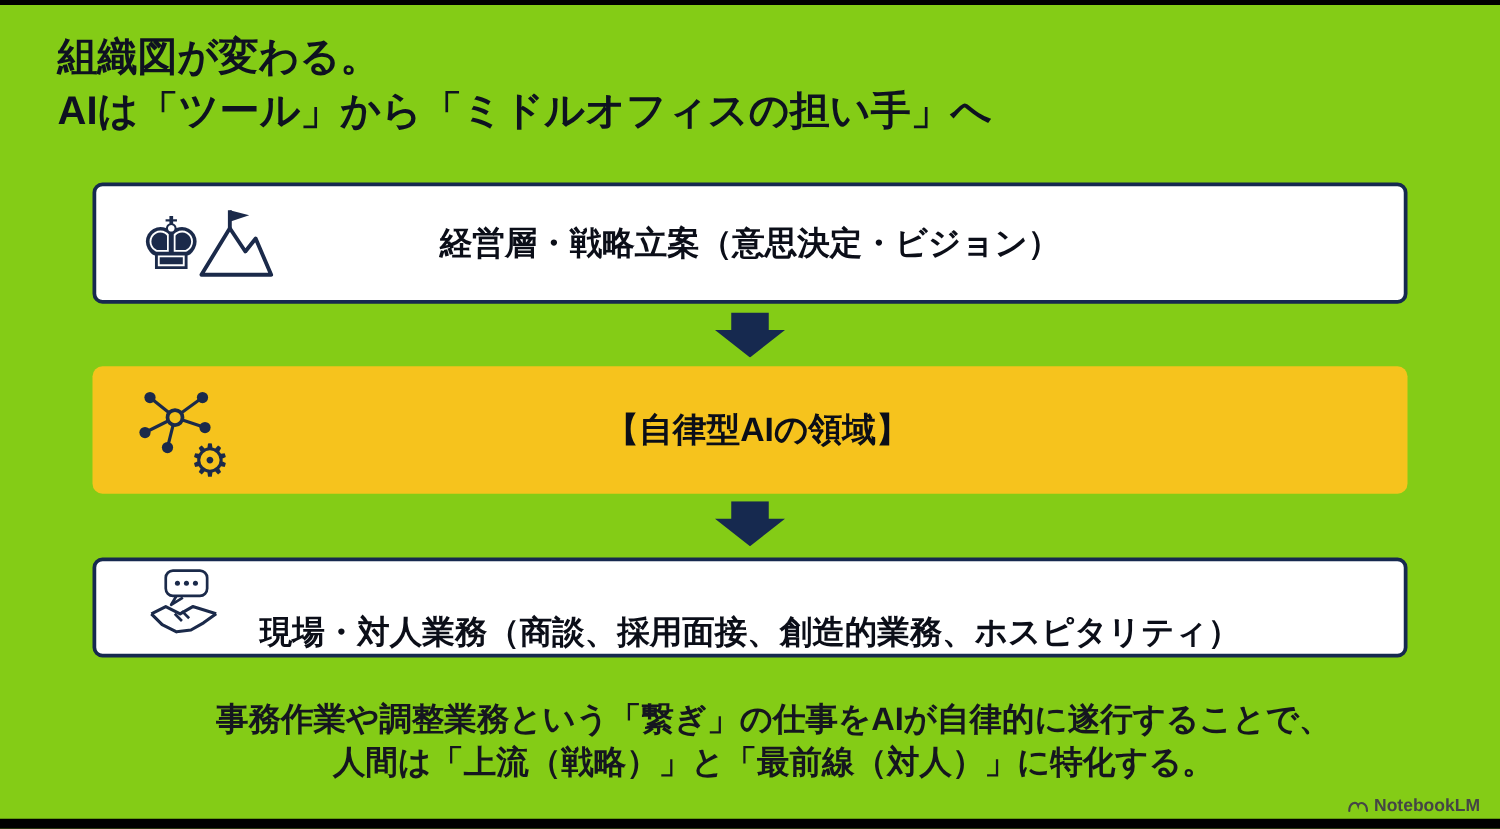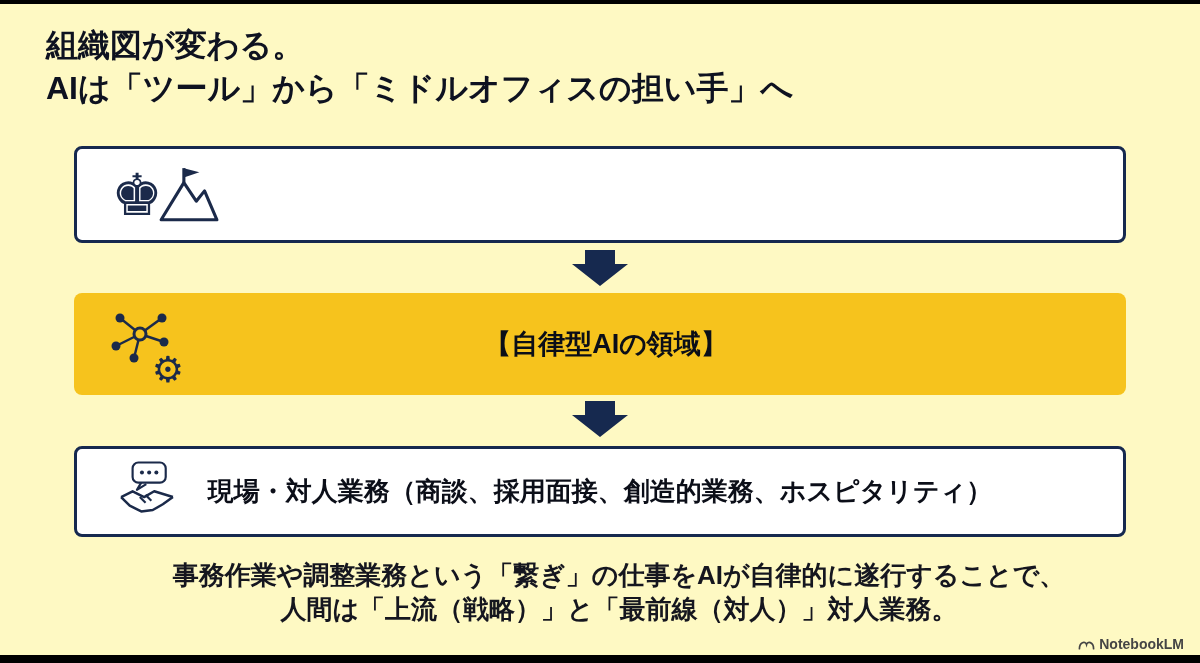--- a/index.html
+++ b/index.html
@@ -3,39 +3,39 @@
 <meta charset="utf-8">
 <style>
   * { margin:0; padding:0; box-sizing:border-box; }
   html,body { width:1200px; height:663px; }
   body {
     font-family:"Liberation Sans","DejaVu Sans",sans-serif;
     background:#ffffff;
     position:relative;
     overflow:hidden;
   }
-  .slide { position:absolute; inset:0; background:#fef9c3; }
+  .slide { position:absolute; inset:0; background:#84cc16; }
 
   .bar { position:absolute; left:0; right:0; background:#000; }
   .bar.top { top:0; height:4px; }
   .bar.bottom { bottom:0; height:8px; }
 
   .title { position:absolute; left:46px; top:26px; color:#0e1220; font-weight:700; }
   .title .t1 { font-size:32px; line-height:1.2; }
   .title .t2 { font-size:32px; line-height:1.2; margin-top:5px; }
 
   .box {
     position:absolute; left:74px; width:1052px;
     border-radius:8px;
     display:flex; align-items:center; justify-content:center;
   }
   .box.outlined { border:3px solid #16294f; background:#ffffff; }
   .box-strategy { top:146px; height:97px; }
   .box-ai { top:293px; height:102px; background:#f6c31d; flex-direction:column; }
-  .box-frontline { top:446px; height:91px; }
+  .box-frontline { top:446px; height:80px;align-items:flex-end; }
 
   .box-text { font-weight:700; font-size:26px; color:#0b0e18; text-align:center; }
   .box-ai .box-heading { font-weight:700; font-size:27px; color:#0b0e18;margin-left:12px; }
   .box-ai .box-sub { font-weight:700; font-size:22px; color:#0b0e18; margin-top:8px; }
 
   .icon-wrap {
     position:absolute; left:34px; top:50%; transform:translateY(-50%);
     display:flex; align-items:center;
   }
   .chess-glyph { font-family:"DejaVu Sans",sans-serif; font-size:58px; line-height:1; color:#1b2a4a; }
@@ -76,20 +76,21 @@
 
   <div class="box outlined box-strategy">
     <div class="icon-wrap">
       <span class="chess-glyph">♚</span>
       <svg class="mountain-svg" width="62" height="62" viewBox="0 0 60 60">
         <path d="M4 54 L26 18 L38 36 L46 26 L58 54 Z" fill="#ffffff" stroke="#1b2a4a" stroke-width="3" stroke-linejoin="round"></path>
         <line x1="26" y1="18" x2="26" y2="4" stroke="#1b2a4a" stroke-width="3"></line>
         <polygon points="26,4 41,8 26,13" fill="#1b2a4a"></polygon>
       </svg>
     </div>
+    <div class="box-text">経営層・戦略立案（意思決定・ビジョン）</div>
   </div>
 
   <svg class="arrow arrow1" width="56" height="36" viewBox="0 0 56 36">
     <polygon points="13,0 43,0 43,14 56,14 28,36 0,14 13,14" fill="#16294f"></polygon>
   </svg>
 
   <div class="box box-ai">
     <div class="icon-wrap">
       <span class="net-icon">
         <svg width="72" height="72" viewBox="0 0 72 72">
@@ -127,21 +128,21 @@
         <path d="M14 50 L26 62 L42 70 L58 68 L72 60 L86 50" fill="none" stroke="#1b2a4a" stroke-width="3.5" stroke-linejoin="round"></path>
         <line x1="40" y1="50" x2="48" y2="58" stroke="#1b2a4a" stroke-width="3"></line>
         <line x1="48" y1="47" x2="56" y2="55" stroke="#1b2a4a" stroke-width="3"></line>
       </svg>
     </div>
     <div class="box-text">現場・対人業務（商談、採用面接、創造的業務、ホスピタリティ）</div>
   </div>
 
   <footer class="footer">
     <div>事務作業や調整業務という「繋ぎ」の仕事をAIが自律的に遂行することで、</div>
-    <div>人間は「上流（戦略）」と「最前線（対人）」対人業務。</div>
+    <div>人間は「上流（戦略）」と「最前線（対人）」に特化する。</div>
   </footer>
 
   <div class="watermark">
     <svg width="17" height="15" viewBox="0 0 24 18">
       <path d="M2 15 C2 6, 10 3, 12 9 C13 4, 22 5, 22 15" fill="none" stroke="#454545" stroke-width="2.4" stroke-linecap="round"></path>
     </svg>
     <span>NotebookLM</span>
   </div>
 
   <div class="bar bottom"></div>

